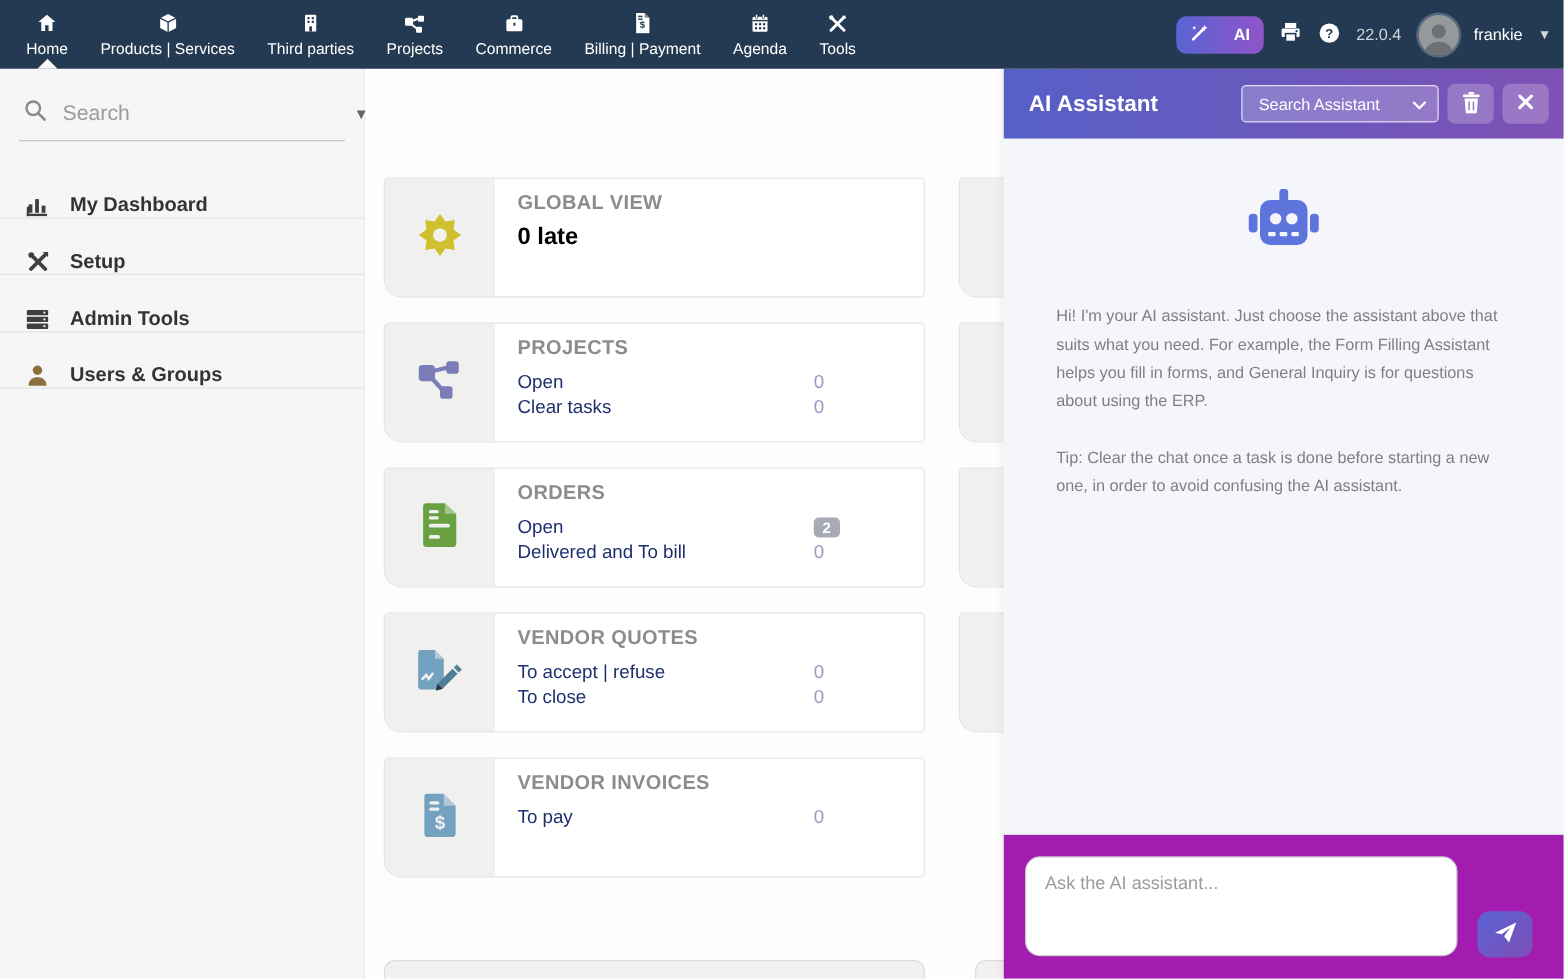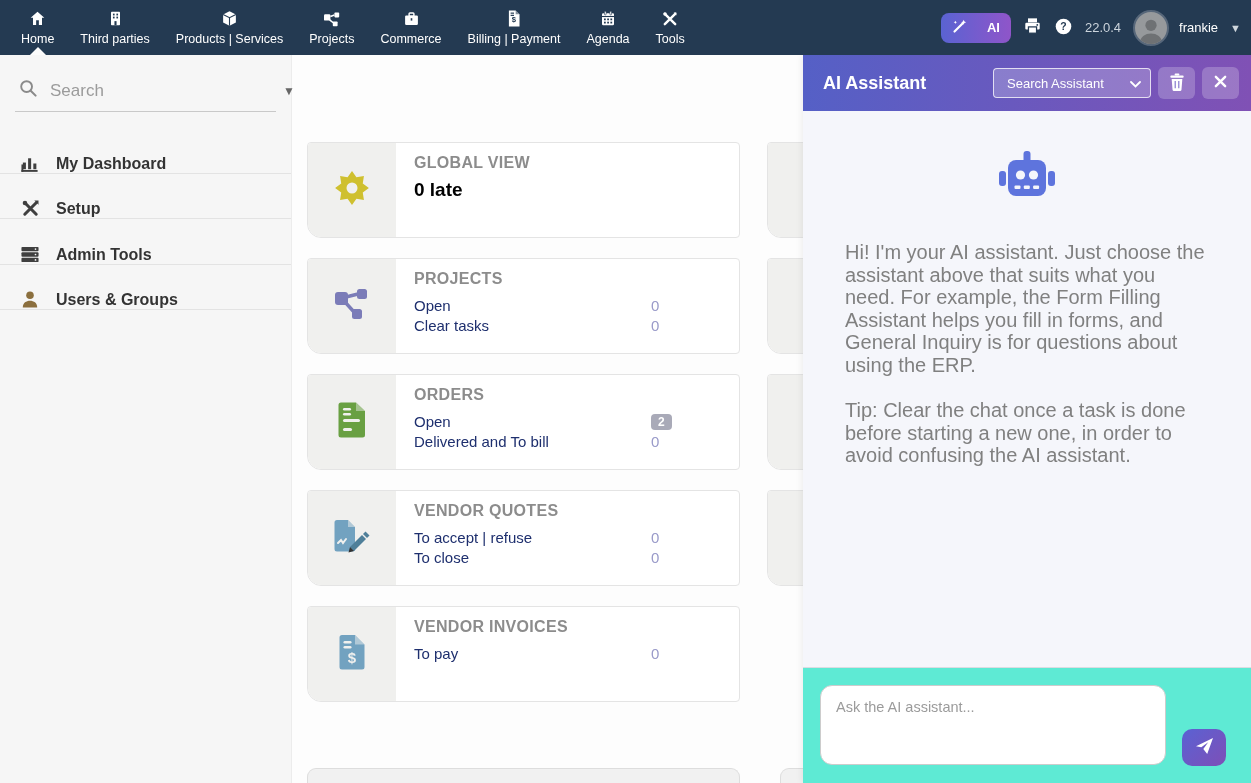--- a/index.html
+++ b/index.html
@@ -119,23 +119,23 @@
   .hdr-btn {
     width:37px; height:32px; border:none; border-radius:6px; cursor:pointer;
     background:rgba(255,255,255,.22); display:flex; align-items:center; justify-content:center;
     margin-left:7px; color:#fff;
   }
   .assistant-body {
     flex:1; background:#f5f6fb; border-bottom:1px solid #dcdce2;
     padding:40px 42px 0 42px; overflow:hidden;
   }
   .robot-wrap { text-align:center; margin-bottom:30px; }
-  .assistant-msg { color:#808080; font-size:20px; line-height:22.5px; }
+  .assistant-msg { color:#808080; font-size:13px; line-height:22.5px; }
   .assistant-msg + .assistant-msg { margin-top:23px; }
-  .assistant-footer { flex:0 0 115px; background:#5eead4; position:relative; }
+  .assistant-footer { flex:0 0 115px; background:#a21caf; position:relative; }
   .ask-input {
     position:absolute; left:17px; top:17px; width:346px; height:80px;
     border:1px solid #ccc; border-radius:12px; resize:none; outline:none;
     padding:13px 15px; font-family:inherit; font-size:14.5px; color:#333; background:#fff;
   }
   .ask-input::placeholder { color:#9b9b9b; }
   .send-btn {
     position:absolute; right:25px; bottom:17px; width:44px; height:37px;
     border:none; border-radius:10px; cursor:pointer;
     background:linear-gradient(135deg,#5a62d3,#7e4fb7);
@@ -148,44 +148,44 @@
 <header class="topnav">
   <nav class="nav-items">
     <div class="nav-item active">
       <span class="nicon">
         <svg width="17" height="17" viewBox="0 0 20 20">
             <path fill="#fff" d="M10 2 L18 9 H15.3 V17.5 H11.6 V12 H8.4 V17.5 H4.7 V9 H2 Z"></path>
           </svg>
       </span>
       <span>Home</span>
       <span class="caret"></span>
+    </div>
+    <div class="nav-item">
+      <span class="nicon">
+        <svg width="17" height="17" viewBox="0 0 20 20">
+            <path fill="#fff" d="M10 1.5 L17.5 5.3 V14.7 L10 18.5 L2.5 14.7 V5.3 Z"></path>
+            <path d="M2.5 5.3 L10 9 L17.5 5.3 M10 9 V18.5" stroke="#243a52" stroke-width="1.3" fill="none"></path>
+          </svg>
+      </span>
+      <span>Products | Services</span>
     </div>
     <div class="nav-item">
       <span class="nicon">
         <svg width="15" height="17" viewBox="0 0 20 20">
             <rect x="4" y="1" width="12" height="18" rx="1" fill="#fff"></rect>
             <g fill="#243a52">
               <rect x="6.6" y="3.5" width="2.2" height="2.4"></rect>
               <rect x="11.2" y="3.5" width="2.2" height="2.4"></rect>
               <rect x="6.6" y="7.5" width="2.2" height="2.4"></rect>
               <rect x="11.2" y="7.5" width="2.2" height="2.4"></rect>
               <rect x="8.6" y="13.5" width="2.8" height="5.5"></rect>
             </g>
           </svg>
       </span>
       <span>Third parties</span>
-    </div>
-    <div class="nav-item">
-      <span class="nicon">
-        <svg width="17" height="17" viewBox="0 0 20 20">
-            <path fill="#fff" d="M10 1.5 L17.5 5.3 V14.7 L10 18.5 L2.5 14.7 V5.3 Z"></path>
-            <path d="M2.5 5.3 L10 9 L17.5 5.3 M10 9 V18.5" stroke="#243a52" stroke-width="1.3" fill="none"></path>
-          </svg>
-      </span>
-      <span>Products | Services</span>
     </div>
     <div class="nav-item">
       <span class="nicon">
         <svg width="18" height="16" viewBox="0 0 22 20">
             <g fill="#fff">
               <rect x="1" y="4" width="8" height="8" rx="1.5"></rect>
               <rect x="14" y="2" width="6" height="6" rx="1"></rect>
               <rect x="12" y="13" width="6" height="6" rx="1"></rect>
             </g>
             <path d="M9 7 L14 5 M8 11 L13 15" stroke="#fff" stroke-width="2"></path>

